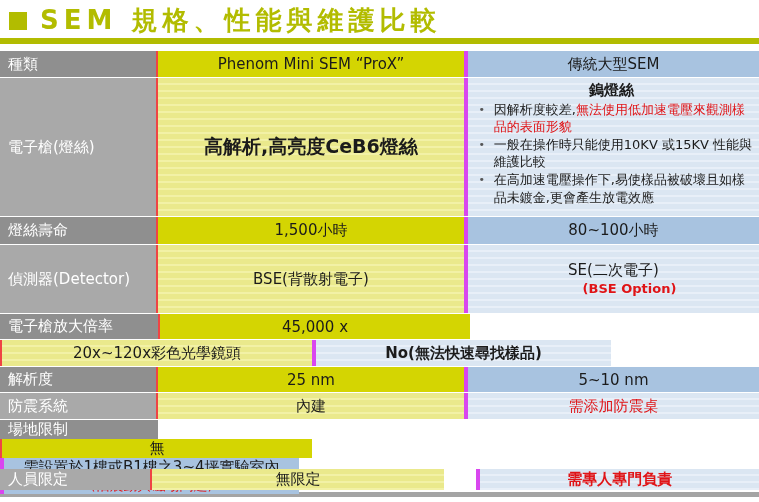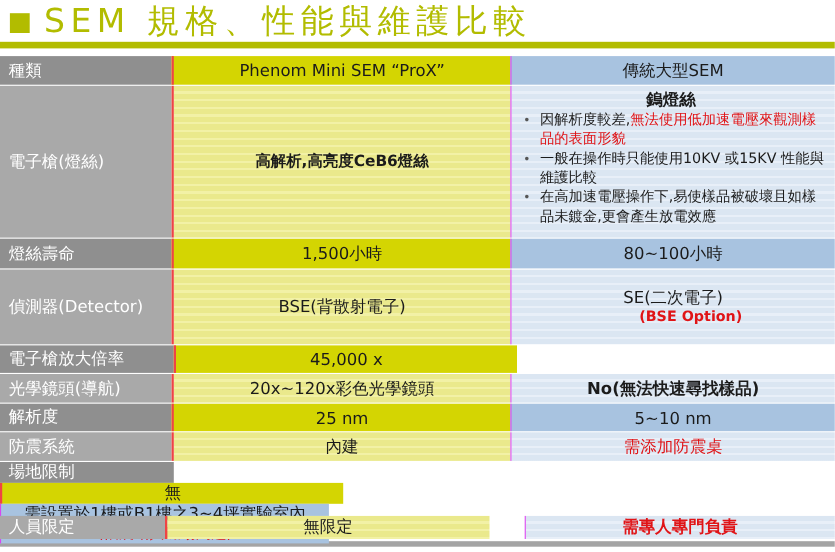--- a/index.html
+++ b/index.html
@@ -16,30 +16,30 @@
     --ink:#1b1b1b;
   }
   *{margin:0;padding:0;box-sizing:border-box;}
   html,body{background:#fff;}
   body{width:759px;height:502px;font-family:"DejaVu Sans","Liberation Sans",sans-serif;color:var(--ink);}
   .slide{position:relative;width:759px;height:502px;background:#fff;overflow:hidden;}
 
   
   .title-row{display:flex;align-items:center;gap:13px;padding:4px 0 0 9px;height:36px;}
   .title-square{width:18px;height:18px;background:var(--olive);flex:0 0 auto;margin-top:2px;}
-  .title-text{color:var(--olive);font-size:30px;font-weight:normal;letter-spacing:5px;white-space:nowrap;line-height:1;}
+  .title-text{color:var(--olive);font-size:26px;font-weight:bold;letter-spacing:5px;white-space:nowrap;line-height:1;}
   .title-rule{height:6px;background:var(--olive);margin-top:2px;width:759px;}
 
   
   .tbl{margin-top:7px;width:759px;}
   .row{display:flex;width:759px;border-bottom:1px solid #fff;}
   .cell{display:flex;flex-direction:column;justify-content:center;}
   .c-label{width:158px;padding-left:8px;color:#fff;font-size:15px;justify-content:center;}
   .c-phenom{width:312px;border-left:2px solid #ef4444;align-items:center;text-align:center;font-size:15px;}
-  .c-trad{width:299px;border-left:1px solid #d946ef;align-items:center;text-align:center;font-size:15px;}
+  .c-trad{width:299px;border-left:4px solid #d946ef;align-items:center;text-align:center;font-size:15px;}
 
   .dark .c-label{background:var(--label_dark);}
   .dark .c-phenom{background:var(--phenom_dark);}
   .dark .c-trad{background:var(--trad_dark);}
   .light .c-label{background:var(--label_light);}
   .light .c-phenom{background:repeating-linear-gradient(to bottom,var(--phenom_light) 0 5px,var(--phenom_light_stripe) 5px 7px);}
   .light .c-trad{background:repeating-linear-gradient(to bottom,var(--trad_light) 0 5px,var(--trad_light_stripe) 5px 7px);}
 
   .h-type{height:27px;} .h-gun{height:139px;} .h-lifetime{height:28px;}
   .h-detector{height:69px;} .h-mag{height:26px;} .h-optics{height:27px;}
@@ -77,21 +77,21 @@
   <div class="tbl">
 
     <div class="row dark h-type">
       <div class="cell c-label">種類</div>
       <div class="cell c-phenom">Phenom  Mini SEM “ProX”</div>
       <div class="cell c-trad">傳統大型SEM</div>
     </div>
 
     <div class="row light h-gun">
       <div class="cell c-label">電子槍(燈絲)</div>
-      <div class="cell c-phenom bold" style="font-size:14px;">高解析,高亮度CeB6燈絲</div>
+      <div class="cell c-phenom bold" style="font-size:19px;">高解析,高亮度CeB6燈絲</div>
       <div class="cell c-trad gun-trad">
         <div class="gun-heading">鎢燈絲</div>
         <div class="bullet-item">
           <span class="bullet-dot">•</span>
           <span class="bullet-text"><span>因解析度較差,</span><span class="red">無法使用低加速電壓來觀測樣品的表面形貌</span></span>
         </div>
         <div class="bullet-item">
           <span class="bullet-dot">•</span>
           <span class="bullet-text">一般在操作時只能使用10KV 或15KV 性能與維護比較</span>
         </div>
@@ -116,21 +116,20 @@
         <div class="note red-bold">(BSE Option)</div>
       </div>
     </div>
 
     <div class="row dark h-mag">
       <div class="cell c-label">電子槍放大倍率</div>
       <div class="cell c-phenom">45,000 x</div>
     </div>
 
     <div class="row light h-optics">
-      <div class="cell c-label">光學鏡頭(導航)</div>
       <div class="cell c-phenom">20x~120x彩色光學鏡頭</div>
       <div class="cell c-trad bold">No(無法快速尋找樣品)</div>
     </div>
 
     <div class="row dark h-resolution">
       <div class="cell c-label">解析度</div>
       <div class="cell c-phenom">25 nm</div>
       <div class="cell c-trad">5~10 nm</div>
     </div>
 

